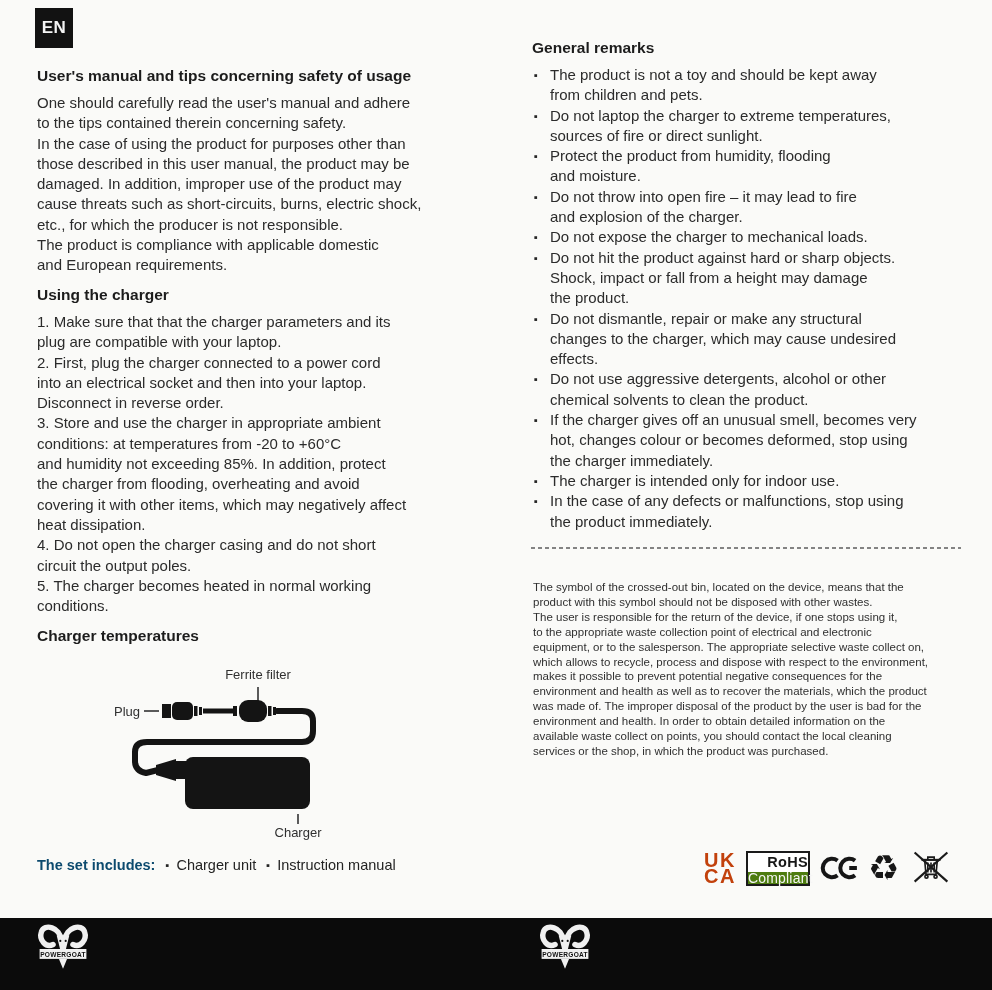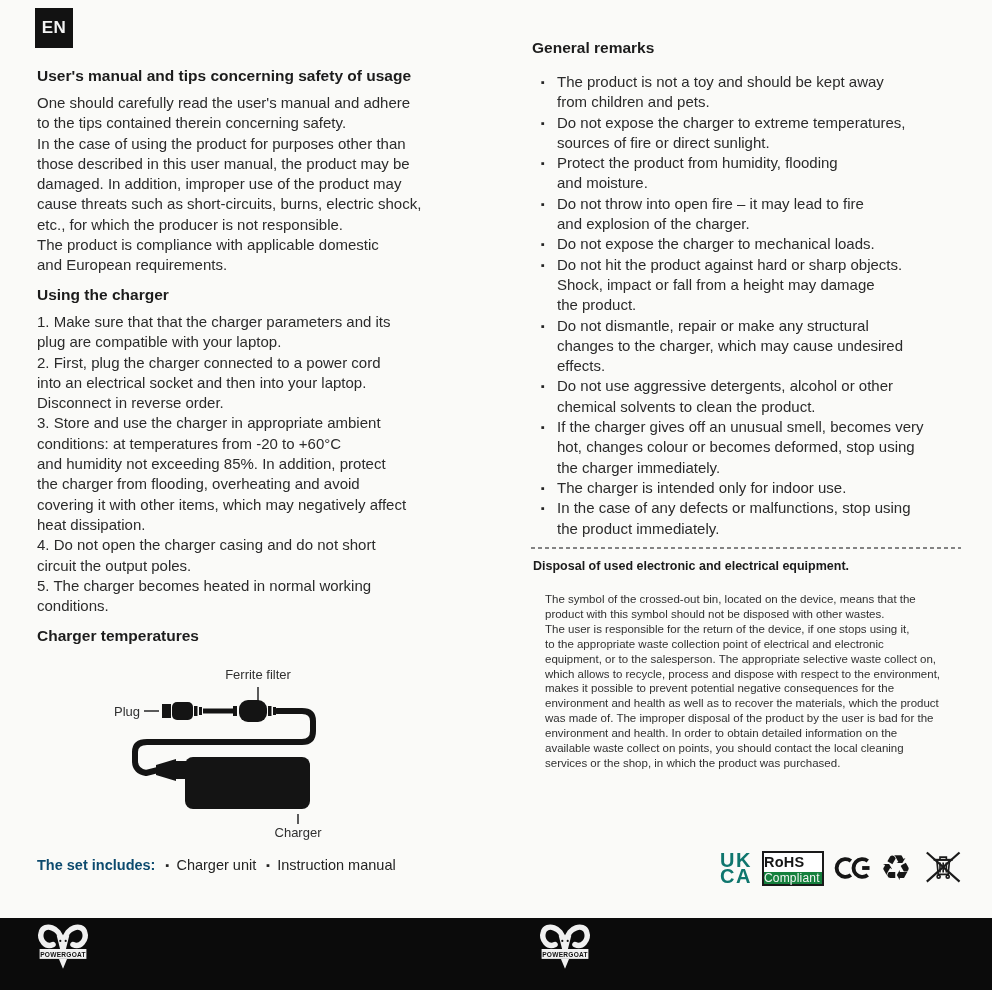--- a/index.html
+++ b/index.html
@@ -26,43 +26,43 @@
   .p-using{left:37px; top:312px; width:470px;}
   .h-desc{left:37px; top:626px; width:470px;}
   .diagram{left:90px; top:660px;}
   .diagram text{font-family:"Liberation Sans", sans-serif; font-size:13px; fill:#303030;}
   .set-includes{left:37px; top:857px; width:470px; font-size:14.5px; color:#232323;}
   .set-includes b{font-weight:700; color:#0c4a6e;}
   .inc-item{margin-left:10px;}
   .inc-item::before{content:"▪ "; font-size:11px; position:relative; top:-1px; margin-right:4px;}
   .h-general{left:532px; top:38px; width:430px;}
   .bullets{
-    left:532px; top:64px; width:436px; margin:8px; padding:0; list-style:none;
+    left:532px; top:64px; width:436px; margin:1px; padding:0; list-style:none;
     font-size:15px; line-height:20.3px;
   }
   .bullets li{position:relative; padding-left:17px; white-space:pre-line; margin:0;}
   .bullets li::before{
     content:"▪"; position:absolute; left:1px; top:0; font-size:11px; line-height:20.3px; color:#242424;
   }
   .divider{left:531px; top:546px;}
   .h-disposal{left:533px; top:559px; width:440px; font-size:12.5px; font-weight:700; color:#1b1b1b; margin:0;}
-  .p-disposal{left:533px; top:580px; width:446px; font-size:11.5px; line-height:14.9px; white-space:pre-line; color:#303030; margin:12px;}
+  .p-disposal{left:533px; top:580px; width:446px; font-size:11.5px; line-height:14.9px; white-space:pre-line; color:#303030; margin:0;}
   .marks{
     left:704px; top:846px; width:260px; height:44px;
     display:flex; align-items:center; gap:10px;
   }
   .ukca{
     font-weight:700; font-size:20px; line-height:16.5px; letter-spacing:1.5px;
-    color:#0f766e; text-align:center;margin-left:16px;
+    color:#c2410c; text-align:center;
   }
   .rohs{
-    width:60px; border:2.5px solid #1a1a1a; background:#fff; text-align:left;
+    width:60px; border:2.5px solid #1a1a1a; background:#fff; text-align:right;
   }
   .rohs-top{font-weight:700; font-size:14.5px; line-height:19px; color:#161616; letter-spacing:.3px;}
-  .rohs-bottom{background:#15803d; color:#f5f5f5; font-size:12px; line-height:12px; letter-spacing:.2px;}
+  .rohs-bottom{background:#4d7c0f; color:#f5f5f5; font-size:14px; line-height:12px; letter-spacing:.2px;}
   .ce-mark{display:block;}
   .recycle{
     font-family:"DejaVu Sans", sans-serif; font-size:35px; line-height:38px; color:#171717;
   }
   .bottom-bar{left:0; top:918px; width:992px; height:72px; background:#0b0b0b;}
   .goat{position:absolute; top:3px;}
   .goat.first{left:36px;}
   .goat.second{left:538px;}
   svg{font-family:"Liberation Sans", sans-serif;}
 </style>
@@ -139,21 +139,21 @@
 
   <div class="abs set-includes">
     <b>The set includes:</b><span class="inc-item">Charger unit</span><span class="inc-item">Instruction manual</span>
   </div>
 
   <h2 class="abs sec h-general">General remarks</h2>
 
   <ul class="abs bullets">
     <li>The product is not a toy and should be kept away
 from children and pets.</li>
-    <li>Do not expose the charger to extreme temperatures,
+    <li>Do not laptop the charger to extreme temperatures,
 sources of fire or direct sunlight.</li>
     <li>Protect the product from humidity, flooding
 and moisture.</li>
     <li>Do not throw into open fire – it may lead to fire
 and explosion of the charger.</li>
     <li>Do not expose the charger to mechanical loads.</li>
     <li>Do not hit the product against hard or sharp objects.
 Shock, impact or fall from a height may damage
 the product.</li>
     <li>Do not dismantle, repair or make any structural
@@ -166,21 +166,20 @@
 the charger immediately.</li>
     <li>The charger is intended only for indoor use.</li>
     <li>In the case of any defects or malfunctions, stop using
 the product immediately.</li>
   </ul>
 
   <svg class="abs divider" width="430" height="4" viewBox="0 0 430 4">
     <line x1="0" y1="2" x2="430" y2="2" stroke="#5c5c5c" stroke-width="1.6" stroke-dasharray="4,3"></line>
   </svg>
 
-  <h3 class="abs h-disposal">Disposal of used electronic and electrical equipment.</h3>
   <p class="abs p-disposal">The symbol of the crossed-out bin, located on the device, means that the
 product with this symbol should not be disposed with other wastes.
 The user is responsible for the return of the device, if one stops using it,
 to the appropriate waste collection point of electrical and electronic
 equipment, or to the salesperson. The appropriate selective waste collect on,
 which allows to recycle, process and dispose with respect to the environment,
 makes it possible to prevent potential negative consequences for the
 environment and health as well as to recover the materials, which the product
 was made of. The improper disposal of the product by the user is bad for the
 environment and health. In order to obtain detailed information on the

